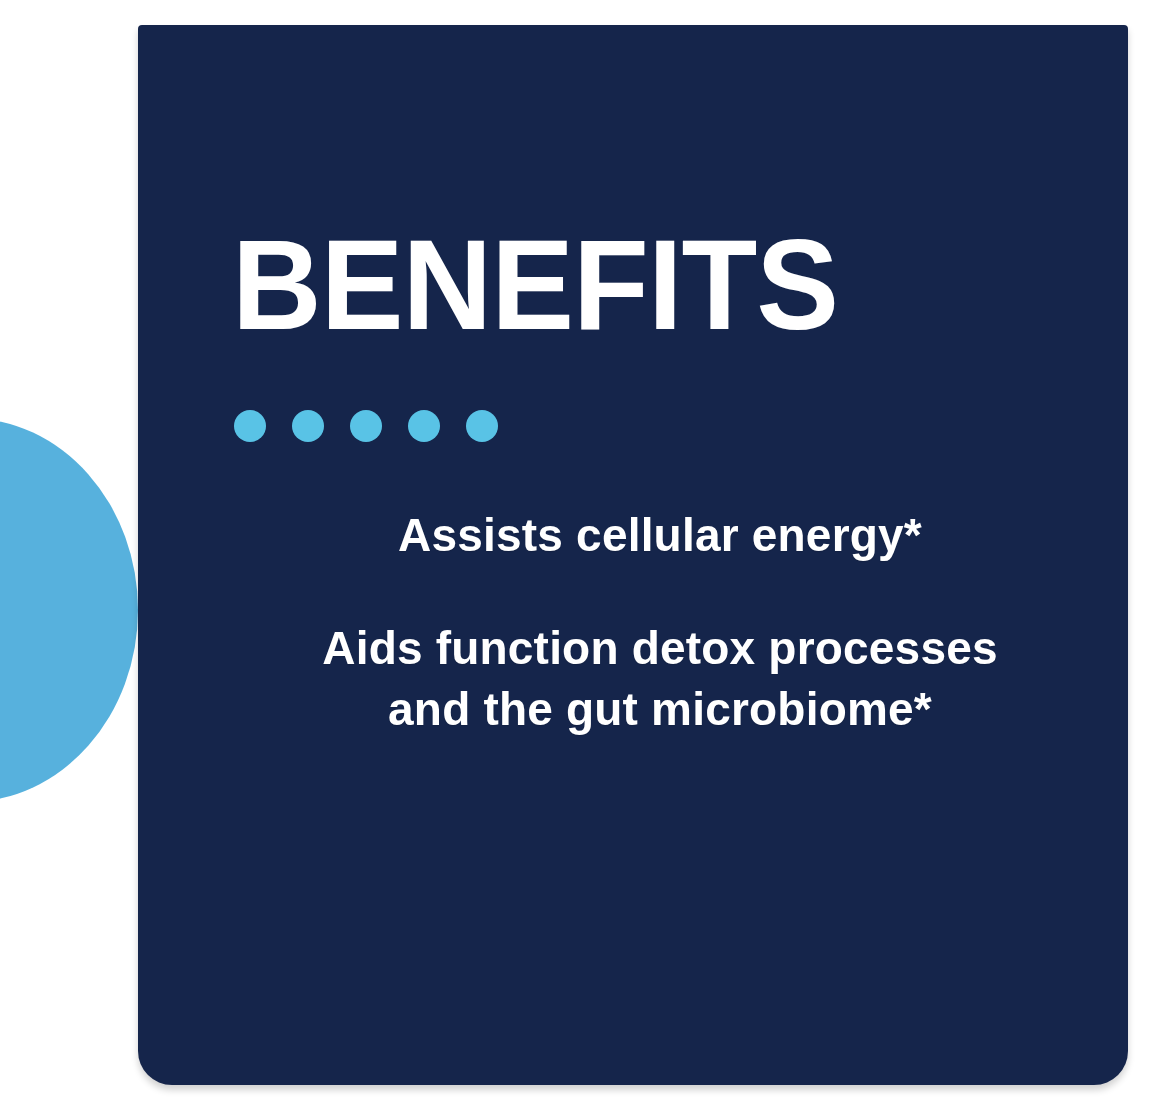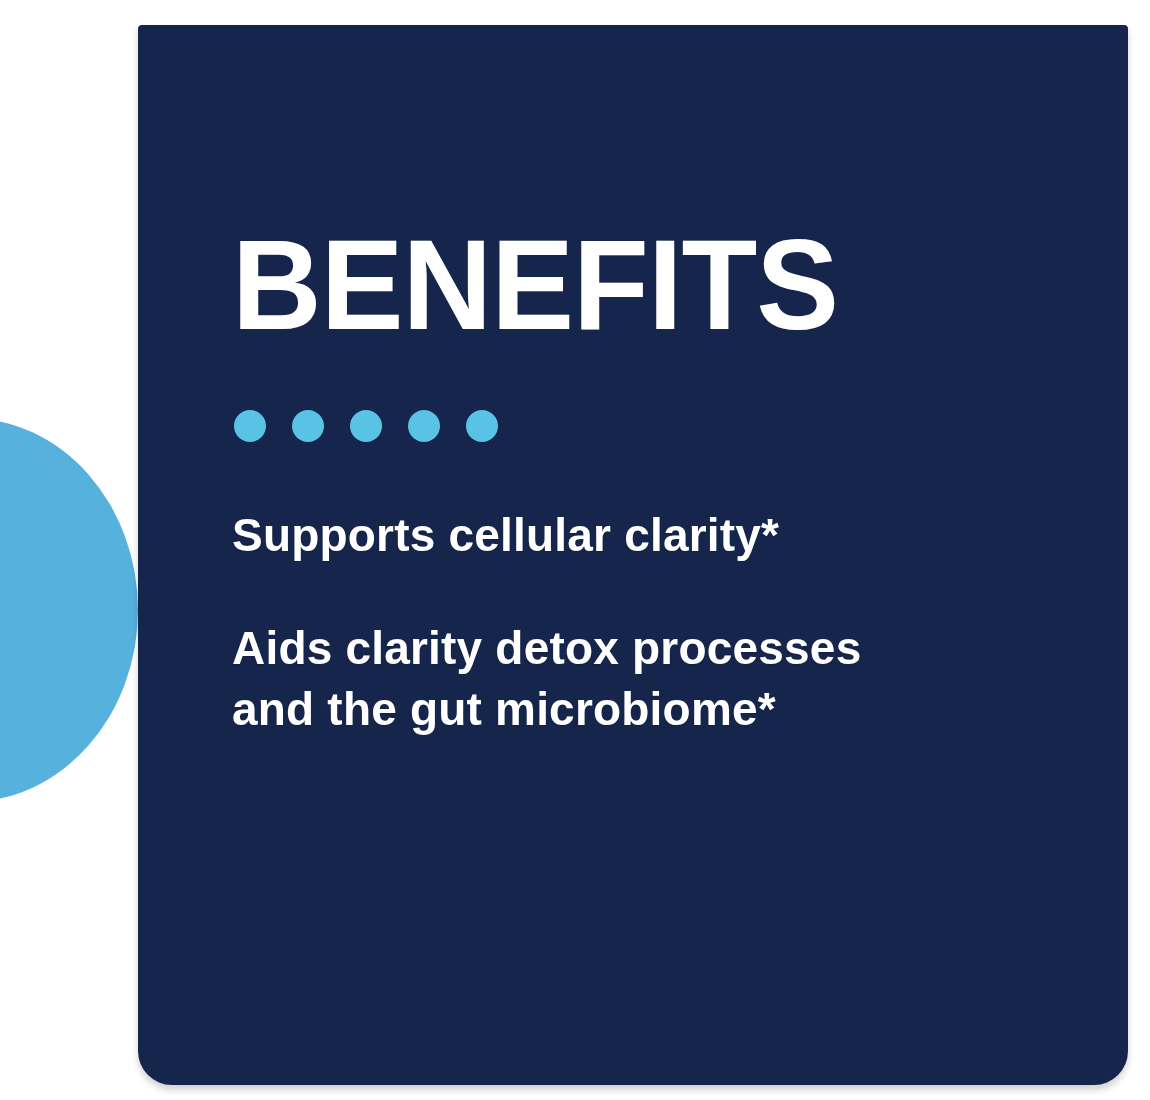--- a/index.html
+++ b/index.html
@@ -47,20 +47,21 @@
     z-index: 2;
     overflow: hidden;
   }
 
   .card-inner {
     position: absolute;
     left: 94px;
     top: 0;
     right: 40px;
     bottom: 0;
+    text-align: center;
   }
 
   
   .title {
     position: absolute;
     top: 196px;
     left: 0;
     margin: 0;
     color: #ffffff;
     font-family: "Liberation Sans Narrow", "Liberation Sans", "DejaVu Sans", sans-serif;
@@ -123,21 +124,21 @@
 
       <div class="dots">
         <span class="dot"></span>
         <span class="dot"></span>
         <span class="dot"></span>
         <span class="dot"></span>
         <span class="dot"></span>
       </div>
 
       <div class="benefits">
-        <p class="benefit">Supports cellular clarity*</p>
-        <p class="benefit">Aids clarity detox processes
+        <p class="benefit">Assists cellular energy*</p>
+        <p class="benefit">Aids function detox processes
 and the gut microbiome*</p>
       </div>
 
     </div>
   </div>
 
 </div>
 
 </body></html>

